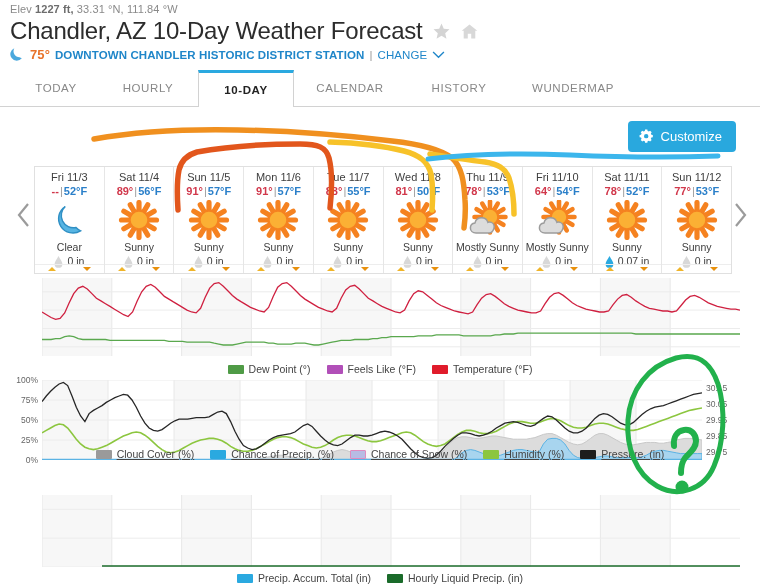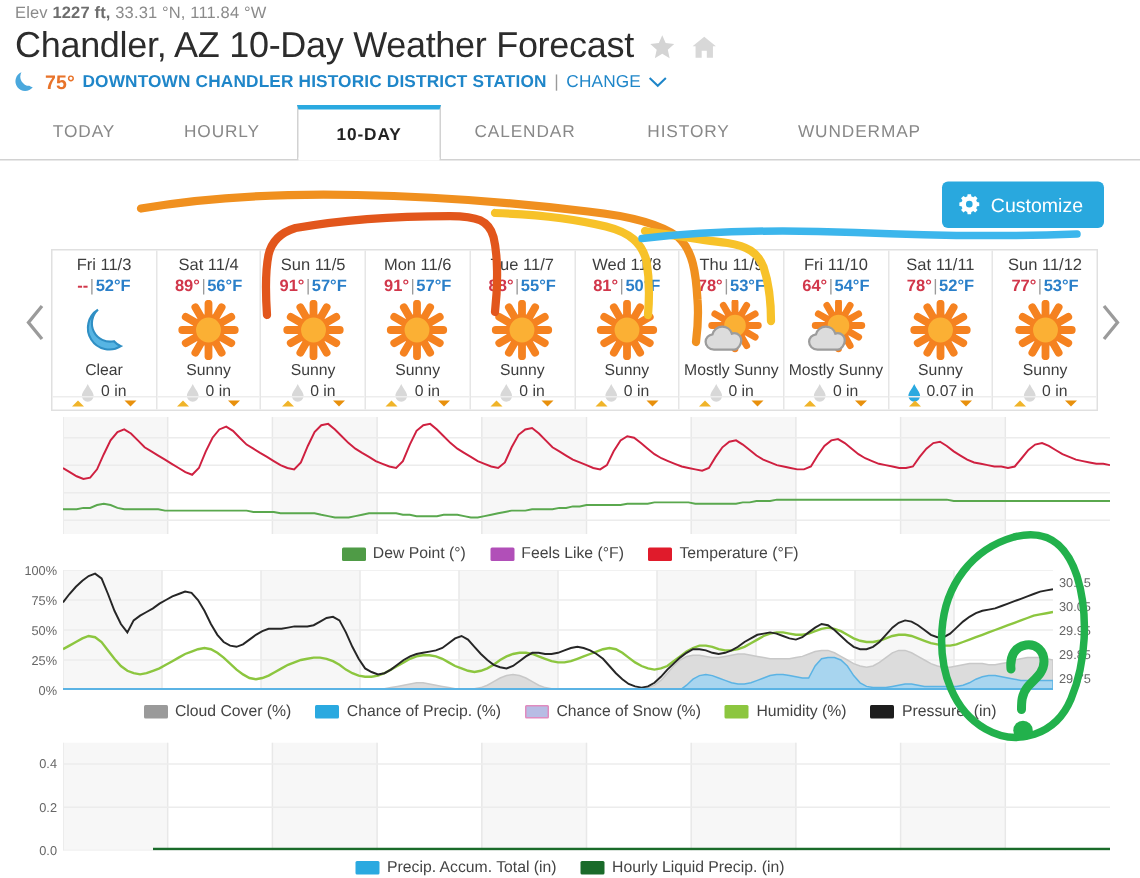--- a/index.html
+++ b/index.html
@@ -594,21 +594,21 @@
           <line x1="0" y1="60.0" x2="660" y2="60.0" stroke="#ececec" stroke-width="1"></line>
           <line x1="0" y1="80.0" x2="660" y2="80.0" stroke="#ececec" stroke-width="1"></line>
           <path d="M0.0 80.0 L4.3 80.0 L8.6 80.0 L12.9 80.0 L17.1 80.0 L21.4 80.0 L25.7 80.0 L30.0 80.0 L34.3 80.0 L38.6 80.0 L42.9 80.0 L47.1 80.0 L51.4 80.0 L55.7 80.0 L60.0 80.0 L64.3 80.0 L68.6 80.0 L72.9 80.0 L77.1 80.0 L81.4 80.0 L85.7 80.0 L90.0 80.0 L94.3 80.0 L98.6 80.0 L102.9 80.0 L107.1 80.0 L111.4 80.0 L115.7 80.0 L120.0 80.0 L124.3 80.0 L128.6 80.0 L132.9 80.0 L137.1 80.0 L141.4 80.0 L145.7 80.0 L150.0 80.0 L154.3 80.0 L158.6 80.0 L162.9 80.0 L167.1 80.0 L171.4 80.0 L175.7 80.0 L180.0 80.0 L184.3 80.0 L188.6 80.0 L192.9 80.0 L197.1 80.0 L201.4 80.0 L205.7 80.0 L210.0 80.0 L214.3 79.2 L218.6 78.4 L222.9 77.6 L227.1 76.8 L231.4 76.0 L235.7 75.2 L240.0 75.2 L244.3 76.0 L248.6 76.8 L252.9 77.6 L257.1 78.4 L261.4 79.2 L265.7 79.2 L270.0 79.2 L274.3 79.2 L278.6 78.4 L282.9 76.8 L287.1 74.4 L291.4 72.0 L295.7 70.4 L300.0 69.6 L304.3 70.4 L308.6 72.0 L312.9 74.4 L317.1 76.8 L321.4 78.4 L325.7 79.2 L330.0 79.2 L334.3 79.2 L338.6 79.2 L342.9 79.2 L347.1 79.2 L351.4 79.2 L355.7 79.2 L360.0 79.2 L364.3 79.2 L368.6 79.2 L372.9 79.2 L377.1 79.2 L381.4 79.2 L385.7 79.2 L390.0 78.4 L394.3 76.8 L398.6 73.6 L402.9 68.8 L407.1 64.0 L411.4 60.0 L415.7 57.6 L420.0 56.8 L424.3 56.8 L428.6 57.6 L432.9 58.4 L437.1 58.4 L441.4 57.6 L445.7 56.8 L450.0 56.0 L454.3 56.0 L458.6 56.8 L462.9 57.6 L467.1 58.4 L471.4 59.2 L475.7 59.2 L480.0 59.2 L484.3 59.2 L488.6 58.4 L492.9 57.6 L497.1 56.0 L501.4 54.4 L505.7 53.6 L510.0 53.6 L514.3 55.2 L518.6 57.6 L522.9 60.0 L527.1 62.4 L531.4 64.0 L535.7 64.8 L540.0 64.0 L544.3 61.6 L548.6 58.4 L552.9 55.2 L557.1 53.6 L561.4 53.6 L565.7 55.2 L570.0 57.6 L574.3 60.0 L578.6 62.4 L582.9 64.0 L587.1 64.8 L591.4 64.8 L595.7 64.0 L600.0 63.2 L604.3 62.4 L608.6 62.4 L612.9 62.4 L617.1 63.2 L621.4 63.2 L625.7 62.4 L630.0 61.6 L634.3 60.0 L638.6 59.2 L642.9 58.4 L647.1 58.4 L651.4 58.4 L655.7 59.2 L660.0 60.0 L660 80 L0 80 Z" fill="#dcdcdc" stroke="#c8c8c8" stroke-width="1"></path>
           <path d="M0.0 80.0 L4.3 80.0 L8.6 80.0 L12.9 80.0 L17.1 80.0 L21.4 80.0 L25.7 80.0 L30.0 80.0 L34.3 80.0 L38.6 80.0 L42.9 80.0 L47.1 80.0 L51.4 80.0 L55.7 80.0 L60.0 80.0 L64.3 80.0 L68.6 80.0 L72.9 80.0 L77.1 80.0 L81.4 80.0 L85.7 80.0 L90.0 80.0 L94.3 80.0 L98.6 80.0 L102.9 80.0 L107.1 80.0 L111.4 80.0 L115.7 80.0 L120.0 80.0 L124.3 80.0 L128.6 80.0 L132.9 80.0 L137.1 80.0 L141.4 80.0 L145.7 80.0 L150.0 80.0 L154.3 80.0 L158.6 80.0 L162.9 80.0 L167.1 80.0 L171.4 80.0 L175.7 80.0 L180.0 80.0 L184.3 80.0 L188.6 80.0 L192.9 80.0 L197.1 80.0 L201.4 80.0 L205.7 80.0 L210.0 80.0 L214.3 80.0 L218.6 80.0 L222.9 80.0 L227.1 80.0 L231.4 80.0 L235.7 80.0 L240.0 80.0 L244.3 80.0 L248.6 80.0 L252.9 80.0 L257.1 80.0 L261.4 80.0 L265.7 80.0 L270.0 80.0 L274.3 80.0 L278.6 80.0 L282.9 80.0 L287.1 80.0 L291.4 80.0 L295.7 80.0 L300.0 80.0 L304.3 80.0 L308.6 80.0 L312.9 80.0 L317.1 80.0 L321.4 80.0 L325.7 80.0 L330.0 80.0 L334.3 80.0 L338.6 80.0 L342.9 80.0 L347.1 80.0 L351.4 80.0 L355.7 80.0 L360.0 80.0 L364.3 80.0 L368.6 80.0 L372.9 80.0 L377.1 80.0 L381.4 80.0 L385.7 80.0 L390.0 80.0 L394.3 80.0 L398.6 80.0 L402.9 80.0 L407.1 80.0 L411.4 80.0 L415.7 76.8 L420.0 72.8 L424.3 70.4 L428.6 69.6 L432.9 70.4 L437.1 72.0 L441.4 73.6 L445.7 75.2 L450.0 76.0 L454.3 76.0 L458.6 75.2 L462.9 73.6 L467.1 72.0 L471.4 70.4 L475.7 69.6 L480.0 69.6 L484.3 70.4 L488.6 71.2 L492.9 72.0 L497.1 72.0 L501.4 64.0 L505.7 59.2 L510.0 58.4 L514.3 58.4 L518.6 60.0 L522.9 64.0 L527.1 70.4 L531.4 75.2 L535.7 77.6 L540.0 78.4 L544.3 78.4 L548.6 78.4 L552.9 77.6 L557.1 76.8 L561.4 76.0 L565.7 76.0 L570.0 76.8 L574.3 77.6 L578.6 77.6 L582.9 77.6 L587.1 77.6 L591.4 77.6 L595.7 77.6 L600.0 76.8 L604.3 75.2 L608.6 72.8 L612.9 71.2 L617.1 70.4 L621.4 70.4 L625.7 71.2 L630.0 72.0 L634.3 72.8 L638.6 73.6 L642.9 73.6 L647.1 73.6 L651.4 73.6 L655.7 73.6 L660.0 73.6 L660 80 L0 80 Z" fill="#a8d5ef" stroke="#5bb3e4" stroke-width="1"></path>
           <path d="M0.0 52.8 L4.3 50.4 L8.6 48.0 L12.9 45.6 L17.1 44.0 L21.4 44.8 L25.7 48.0 L30.0 53.6 L34.3 59.2 L38.6 64.0 L42.9 67.2 L47.1 68.8 L51.4 69.6 L55.7 68.8 L60.0 67.2 L64.3 65.6 L68.6 63.2 L72.9 60.8 L77.1 58.4 L81.4 56.0 L85.7 54.4 L90.0 52.8 L94.3 52.0 L98.6 52.8 L102.9 55.2 L107.1 58.4 L111.4 62.4 L115.7 66.4 L120.0 69.6 L124.3 72.0 L128.6 72.8 L132.9 72.0 L137.1 70.4 L141.4 68.0 L145.7 65.6 L150.0 63.2 L154.3 61.6 L158.6 60.0 L162.9 59.2 L167.1 58.4 L171.4 58.4 L175.7 59.2 L180.0 60.8 L184.3 63.2 L188.6 66.4 L192.9 68.8 L197.1 70.4 L201.4 71.2 L205.7 71.2 L210.0 70.4 L214.3 68.8 L218.6 66.4 L222.9 64.0 L227.1 61.6 L231.4 59.2 L235.7 57.6 L240.0 56.8 L244.3 56.8 L248.6 57.6 L252.9 59.2 L257.1 61.6 L261.4 64.0 L265.7 65.6 L270.0 67.2 L274.3 68.0 L278.6 67.2 L282.9 65.6 L287.1 63.2 L291.4 60.0 L295.7 57.6 L300.0 56.0 L304.3 55.2 L308.6 55.2 L312.9 56.0 L317.1 57.6 L321.4 59.2 L325.7 60.8 L330.0 61.6 L334.3 61.6 L338.6 60.8 L342.9 59.2 L347.1 57.6 L351.4 56.0 L355.7 54.4 L360.0 52.8 L364.3 52.0 L368.6 52.8 L372.9 55.2 L377.1 58.4 L381.4 61.6 L385.7 64.0 L390.0 65.6 L394.3 66.4 L398.6 65.6 L402.9 64.0 L407.1 60.8 L411.4 57.6 L415.7 54.4 L420.0 52.0 L424.3 50.4 L428.6 50.4 L432.9 51.2 L437.1 52.8 L441.4 53.6 L445.7 53.6 L450.0 52.8 L454.3 51.2 L458.6 48.8 L462.9 46.4 L467.1 44.0 L471.4 42.4 L475.7 41.6 L480.0 41.6 L484.3 42.4 L488.6 43.2 L492.9 43.2 L497.1 42.4 L501.4 40.8 L505.7 39.2 L510.0 38.4 L514.3 39.2 L518.6 40.8 L522.9 43.2 L527.1 45.6 L531.4 47.2 L535.7 48.0 L540.0 48.0 L544.3 47.2 L548.6 45.6 L552.9 44.0 L557.1 43.2 L561.4 43.2 L565.7 44.0 L570.0 45.6 L574.3 47.2 L578.6 48.8 L582.9 49.6 L587.1 50.4 L591.4 50.4 L595.7 49.6 L600.0 48.0 L604.3 46.4 L608.6 44.8 L612.9 43.2 L617.1 41.6 L621.4 40.0 L625.7 38.4 L630.0 36.8 L634.3 35.2 L638.6 33.6 L642.9 32.0 L647.1 30.4 L651.4 29.6 L655.7 28.8 L660.0 28.0" fill="none" stroke="#8cc63f" stroke-width="1.6"></path>
           <path d="M0.0 21.6 L4.3 16.0 L8.6 11.2 L12.9 7.2 L17.1 4.0 L21.4 2.4 L25.7 5.6 L30.0 16.0 L34.3 27.2 L38.6 36.0 L42.9 41.6 L47.1 33.6 L51.4 30.4 L55.7 28.0 L60.0 25.6 L64.3 22.4 L68.6 20.0 L72.9 17.6 L77.1 16.0 L81.4 14.4 L85.7 15.2 L90.0 20.0 L94.3 27.2 L98.6 36.0 L102.9 43.2 L107.1 48.0 L111.4 50.4 L115.7 51.2 L120.0 49.6 L124.3 46.4 L128.6 43.2 L132.9 40.8 L137.1 39.2 L141.4 39.2 L145.7 39.2 L150.0 38.4 L154.3 37.6 L158.6 37.6 L162.9 37.6 L167.1 36.8 L171.4 34.4 L175.7 32.0 L180.0 31.2 L184.3 33.6 L188.6 41.6 L192.9 51.2 L197.1 59.2 L201.4 65.6 L205.7 68.0 L210.0 69.6 L214.3 68.8 L218.6 66.4 L222.9 63.2 L227.1 60.0 L231.4 57.6 L235.7 56.0 L240.0 55.2 L244.3 54.4 L248.6 53.6 L252.9 52.0 L257.1 48.8 L261.4 45.6 L265.7 44.0 L270.0 46.4 L274.3 51.2 L278.6 56.0 L282.9 60.0 L287.1 63.2 L291.4 64.8 L295.7 65.6 L300.0 64.0 L304.3 60.8 L308.6 57.6 L312.9 55.2 L317.1 55.2 L321.4 56.0 L325.7 56.0 L330.0 55.2 L334.3 53.6 L338.6 52.0 L342.9 51.2 L347.1 52.0 L351.4 53.6 L355.7 56.0 L360.0 59.2 L364.3 64.0 L368.6 68.8 L372.9 72.8 L377.1 76.0 L381.4 77.6 L385.7 78.4 L390.0 77.6 L394.3 75.2 L398.6 71.2 L402.9 66.4 L407.1 62.4 L411.4 58.4 L415.7 55.2 L420.0 52.8 L424.3 52.8 L428.6 53.6 L432.9 55.2 L437.1 56.0 L441.4 55.2 L445.7 53.6 L450.0 51.2 L454.3 48.0 L458.6 45.6 L462.9 43.2 L467.1 42.4 L471.4 41.6 L475.7 42.4 L480.0 44.0 L484.3 45.6 L488.6 46.4 L492.9 44.8 L497.1 41.6 L501.4 38.4 L505.7 36.0 L510.0 36.8 L514.3 40.0 L518.6 44.0 L522.9 48.0 L527.1 51.2 L531.4 52.8 L535.7 52.8 L540.0 51.2 L544.3 48.0 L548.6 43.2 L552.9 38.4 L557.1 35.2 L561.4 33.6 L565.7 34.4 L570.0 36.8 L574.3 40.0 L578.6 43.2 L582.9 44.8 L587.1 44.8 L591.4 42.4 L595.7 38.4 L600.0 34.4 L604.3 31.2 L608.6 28.8 L612.9 27.2 L617.1 26.4 L621.4 25.6 L625.7 24.0 L630.0 22.4 L634.3 20.8 L638.6 19.2 L642.9 17.6 L647.1 16.0 L651.4 14.4 L655.7 13.6 L660.0 12.8" fill="none" stroke="#262626" stroke-width="1.3"></path>
           <line x1="0" y1="79.5" x2="660" y2="79.5" stroke="#5bb3e4" stroke-width="1.6"></line>
         </svg>
     </div>
   </div>
-  <div class="legend" id="legend-cond" style="top:468px;">
+  <div class="legend" id="legend-cond" style="top:448px;text-decoration:underline;">
       <span class="it">
         <span class="sw" style="background:#9a9a9a"></span>
         <span>Cloud Cover (%)</span>
       </span>
       <span class="it">
         <span class="sw" style="background:#2aa9e0"></span>
         <span>Chance of Precip. (%)</span>
       </span>
       <span class="it">
         <span class="sw" style="background:#b7bce4;border:1.5px solid #e08bbf"></span>
@@ -618,25 +618,20 @@
         <span class="sw" style="background:#8cc63f"></span>
         <span>Humidity (%)</span>
       </span>
       <span class="it">
         <span class="sw" style="background:#1d1d1d"></span>
         <span>Pressure. (in)</span>
       </span>
     </div>
 
   <div class="chart-block" style="top:495px;height:72px;">
-    <div id="prec-yaxis" style="position:absolute;left:0;top:0;width:38px;height:72px;">
-        <div class="ytick" style="top:14.4px">0.4</div>
-        <div class="ytick" style="top:43.2px">0.2</div>
-        <div class="ytick" style="top:72.0px">0.0</div>
-      </div>
     <div class="plot" style="width:698px;height:72px;">
       <svg id="prec-svg" width="698" height="72" viewBox="0 0 698 72" preserveAspectRatio="none">
           <rect x="0.0" y="0" width="69.8" height="72" fill="#f7f7f7"></rect>
           <line x1="0.0" y1="0" x2="0.0" y2="72" stroke="#e8e8e8" stroke-width="1"></line>
           <line x1="69.8" y1="0" x2="69.8" y2="72" stroke="#e8e8e8" stroke-width="1"></line>
           <rect x="139.6" y="0" width="69.8" height="72" fill="#f7f7f7"></rect>
           <line x1="139.6" y1="0" x2="139.6" y2="72" stroke="#e8e8e8" stroke-width="1"></line>
           <line x1="209.4" y1="0" x2="209.4" y2="72" stroke="#e8e8e8" stroke-width="1"></line>
           <rect x="279.2" y="0" width="69.8" height="72" fill="#f7f7f7"></rect>
           <line x1="279.2" y1="0" x2="279.2" y2="72" stroke="#e8e8e8" stroke-width="1"></line>

